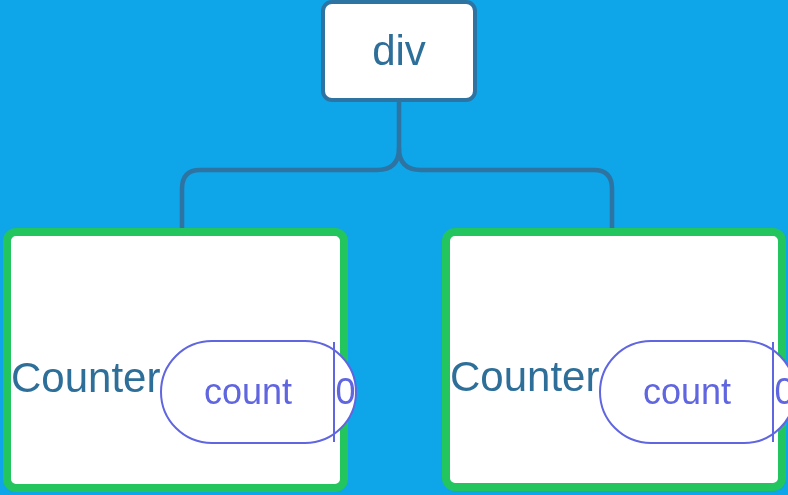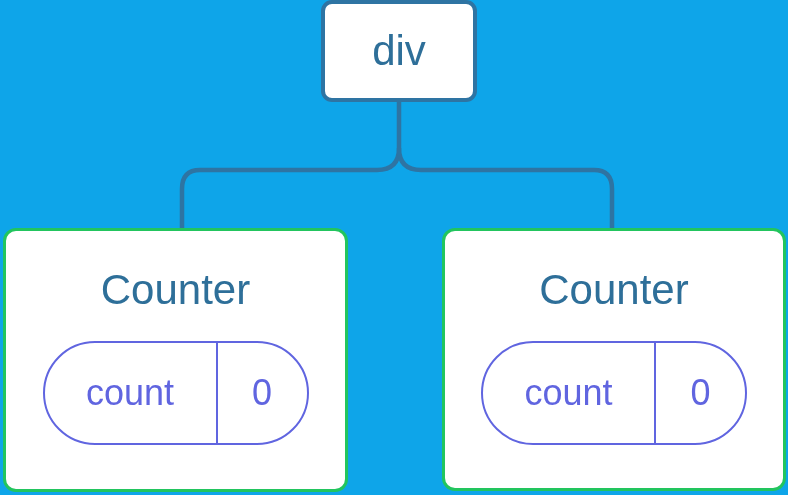--- a/index.html
+++ b/index.html
@@ -41,24 +41,24 @@
     color: #2e6f99;
     font-size: 42px;
     font-weight: 500;
     line-height: 1;
   }
   .card {
     position: absolute;
     top: 228px;
     box-sizing: border-box;
     background: #ffffff;
-    border: 3px solid #22c55e;
+    border: 8px solid #22c55e;
     border-radius: 13px;
     display: flex;
-    flex-direction: column;
+    flex-direction: row;
     align-items: center;
     padding-top: 36px;
   }
   .card-left  { left: 3px;   width: 345px; height: 264px; }
   .card-right { left: 442px; width: 344px; height: 263px; }
   .card-title {
     color: #2e6f99;
     font-size: 42px;
     font-weight: 500;
     line-height: 1.1;

